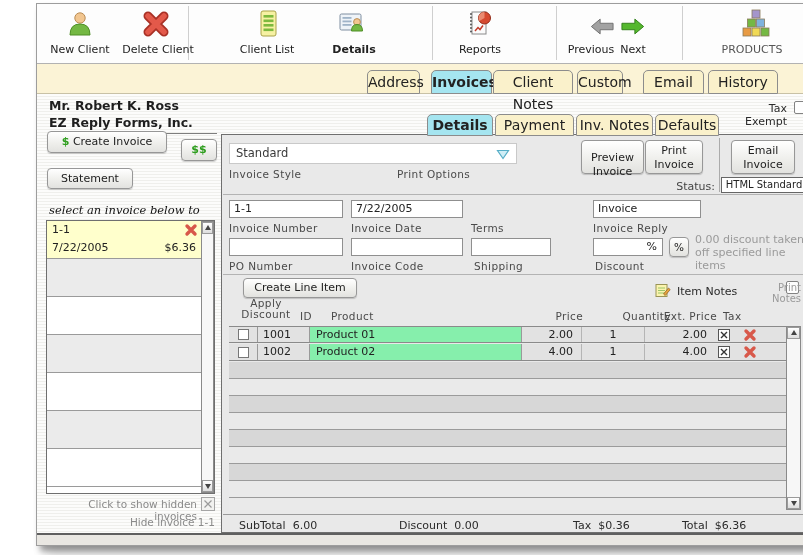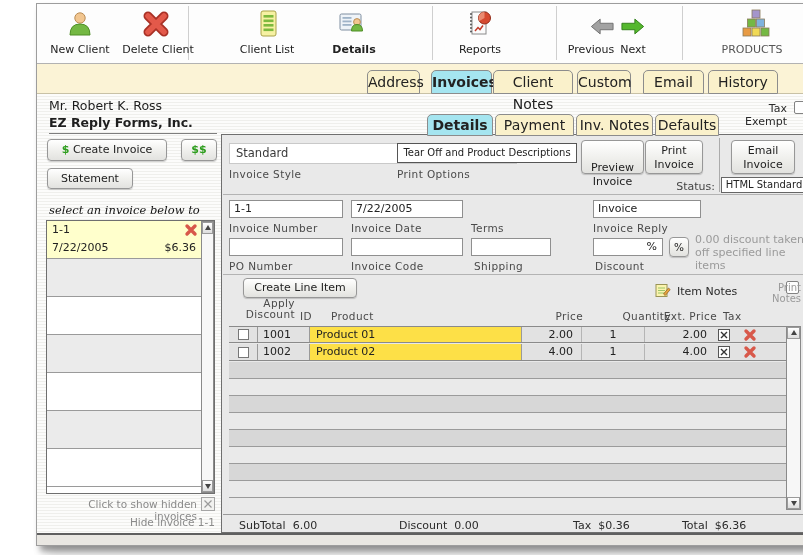--- a/index.html
+++ b/index.html
@@ -37,21 +37,21 @@
          font-size:11px; color:#222; line-height:16px; padding-left:4px; }
   .chk { position:absolute; width:13px; height:13px; background:#fefefe; border:1px solid #828282; border-radius:2px; }
   .hline { position:absolute; height:1px; background:#b3b3b3; }
   
   #panel { left:184px; top:130px; width:584px; height:399px; background:#e9e9e9; border:1px solid #6f6f6f; }
   
   .lirow { position:absolute; left:192px; width:557px; height:17px; display:flex; align-items:center;
            background:#e2e2e2; border-bottom:1px solid #8a8a8a; font-size:11px; color:#222; }
   .c-apply { width:28px; display:flex; justify-content:center; }
   .c-id { width:53px; padding-left:5px; border-left:1px solid #9a9a9a; border-right:1px solid #9a9a9a; height:100%; line-height:16px; }
-  .c-prod { width:212px; padding-left:6px; background:#fde047; border-right:1px solid #9a9a9a; height:100%; line-height:16px; }
+  .c-prod { width:212px; padding-left:6px; background:#86efac; border-right:1px solid #9a9a9a; height:100%; line-height:16px; }
   .c-price { width:60px; text-align:right; padding-right:8px; border-right:1px solid #b5b5b5; height:100%; line-height:16px; }
   .c-qty { width:63px; text-align:center; border-right:1px solid #b5b5b5; height:100%; line-height:16px; }
   .c-ext { width:68px; text-align:right; padding-right:6px; height:100%; line-height:16px; }
   .c-tax { width:22px; display:flex; justify-content:center; }
   .c-del { width:30px; display:flex; justify-content:center; }
   .rowchk { width:11px; height:11px; background:#fff; border:1px solid #777; }
   .taxbox { width:12px; height:12px; background:#fdfdfd; border:1px solid #555; display:flex; align-items:center; justify-content:center; }
   
   .sbar { position:absolute; background:#f7f7f7; border:1px solid #8a8a8a; }
   .sbtn { position:absolute; left:0; width:100%; height:12px; background:linear-gradient(#fff,#ddd); border:1px solid #9a9a9a; display:flex; align-items:center; justify-content:center; }
@@ -160,37 +160,37 @@
           </g>
         </svg>
     </span>
     <span class="tlabel" style="left:672px;width:86px;color:#555">PRODUCTS</span>
   </div>
 
   <div id="band" class="abs"></div>
   <div class="tab main" style="left:330px;width:53px">Address</div>
   <div class="tab main sel" style="left:394px;width:61px">Invoices</div>
   <div class="tab main" style="left:456px;width:80px">Client Notes</div>
-  <div class="tab main" style="left:540px;width:54px">Custom</div>
+  <div class="tab main" style="left:540px;width:46px">Custom</div>
   <div class="tab main" style="left:606px;width:61px">Email</div>
   <div class="tab main" style="left:671px;width:70px">History</div>
 
   <div id="content" class="abs">
 
-    <div class="abs" style="left:12px;top:4px;font-size:12.5px;font-weight:normal;color:#1e1e1e">Mr. Robert K. Ross</div>
+    <div class="abs" style="left:12px;top:4px;font-size:12.5px;font-weight:bold;color:#1e1e1e">Mr. Robert K. Ross</div>
     <div class="abs" style="left:12px;top:21px;width:168px;font-size:12.5px;font-weight:bold;color:#1e1e1e;border-bottom:1px solid #7e7e7e;padding-bottom:3px">EZ Reply Forms, Inc.</div>
     <div class="abs lbl" style="left:690px;top:8px;width:60px;text-align:right">Tax Exempt</div>
     <span class="chk" style="left:757px;top:7px"></span>
 
     <div class="tab sub sel" style="left:390px;top:20px;width:66px">Details</div>
     <div class="tab sub" style="left:458px;top:20px;width:79px">Payment</div>
     <div class="tab sub" style="left:539px;top:20px;width:77px">Inv. Notes</div>
     <div class="tab sub" style="left:618px;top:20px;width:64px">Defaults</div>
 
-    <div class="btn" style="left:10px;top:45px;width:120px;height:22px;line-height:20px">
+    <div class="btn" style="left:10px;top:37px;width:120px;height:22px;line-height:20px">
       <span style="color:#2f9e1f;font-weight:bold">$</span>
       <span>Create Invoice</span>
     </div>
     <div class="btn" style="left:144px;top:45px;width:36px;height:22px;line-height:20px;color:#2f9e1f;font-weight:bold">$$</div>
     <div class="btn" style="left:10px;top:74px;width:86px;height:21px;line-height:19px">Statement</div>
     <div class="abs hint" style="left:12px;top:109px;width:168px">select an invoice below to view</div>
 
     <div id="listbox" class="abs" style="top:126px">
       <div class="lrow" style="top:0;background:#ffffcc">
         <span style="position:absolute;left:5px;top:2px">1-1</span>
@@ -231,24 +231,23 @@
     <div class="abs" style="left:192px;top:49px;width:288px;height:21px;background:#fff;border:1px solid #c9c9c9;font-size:11.5px;color:#3a3a3a;line-height:19px;padding-left:6px">
       <span>Standard</span>
       <span style="position:absolute;right:6px;top:5px">
         <svg width="14" height="11" viewBox="0 0 14 11">
             <path d="M1.5 1.5 h11 l-5.5 8 z" fill="#cfeef6" stroke="#56aec7" stroke-width="1.2"></path>
           </svg>
       </span>
     </div>
     <div class="abs slbl" style="left:192px;top:74px">Invoice Style</div>
 
-    <div class="abs" style="left:360px;top:49px;width:180px;height:20px;background:#fff;border:1px solid #555;font-size:10px;color:#222;line-height:18px;text-align:center;white-space:nowrap;overflow:hidden">Tear Off and Product Descriptions</div>
     <div class="abs slbl" style="left:360px;top:74px">Print Options</div>
 
-    <div class="btn" style="left:544px;top:46px;width:63px;height:34px;line-height:14px;padding-top:20px">Preview Invoice</div>
+    <div class="btn" style="left:544px;top:46px;width:63px;height:34px;line-height:14px;padding-top:10px">Preview Invoice</div>
     <div class="btn" style="left:608px;top:46px;width:58px;height:34px;line-height:14px;padding-top:3px">Print Invoice</div>
     <span class="abs" style="left:682px;top:44px;width:1px;height:54px;background:#ababab"></span>
     <div class="btn" style="left:694px;top:46px;width:64px;height:34px;line-height:14px;padding-top:3px">Email Invoice</div>
     <div class="abs lbl" style="left:612px;top:86px;width:66px;text-align:right;color:#444">Status:</div>
     <div class="abs" style="left:684px;top:83px;width:86px;height:16px;background:#fff;border:1px solid #666;font-size:10px;color:#222;line-height:14px;text-align:center">HTML Standard</div>
 
     <span class="hline" style="left:186px;top:100px;width:580px"></span>
 
     <div class="fld" style="left:192px;top:106px;width:114px">1-1</div>
     <div class="fld" style="left:314px;top:106px;width:112px">7/22/2005</div>
@@ -276,21 +275,21 @@
       <svg width="16" height="16" viewBox="0 0 16 16">
           <rect x="1" y="2.5" width="11" height="12" fill="#fbf4ae" stroke="#9a9456"></rect>
           <path d="M3 6 h7 M3 8.5 h7 M3 11 h7" stroke="#9bc46a" stroke-width="1"></path>
           <path d="M8.5 12 L13.5 6 L15.2 7.6 L10.2 13.6 z" fill="#e8a33d" stroke="#8a5d20" stroke-width=".7"></path>
         </svg>
     </span>
     <span class="abs lbl" style="left:640px;top:191px">Item Notes</span>
     <span class="chk" style="left:749px;top:187px"></span>
     <div class="abs" style="left:726px;top:188px;width:38px;text-align:right;font-size:10px;line-height:11px;color:#9a9a9a">Print Notes</div>
 
-    <div class="abs slbl" style="left:200px;top:204px;width:58px;text-align:right;line-height:11px">Apply Discount</div>
+    <div class="abs slbl" style="left:200px;top:204px;width:58px;text-align:center;line-height:11px">Apply Discount</div>
     <div class="abs slbl" style="left:252px;top:216px;width:34px;text-align:center">ID</div>
     <div class="abs slbl" style="left:294px;top:216px">Product</div>
     <div class="abs slbl" style="left:498px;top:216px;width:48px;text-align:right">Price</div>
     <div class="abs slbl" style="left:570px;top:216px;width:64px;text-align:right">Quantity</div>
     <div class="abs slbl" style="left:612px;top:216px;width:68px;text-align:right">Ext. Price</div>
     <div class="abs slbl" style="left:686px;top:216px">Tax</div>
 
     <div class="lirow" style="top:232px;border-top:1px solid #8a8a8a">
       <span class="c-apply">
           <span class="rowchk"></span>

